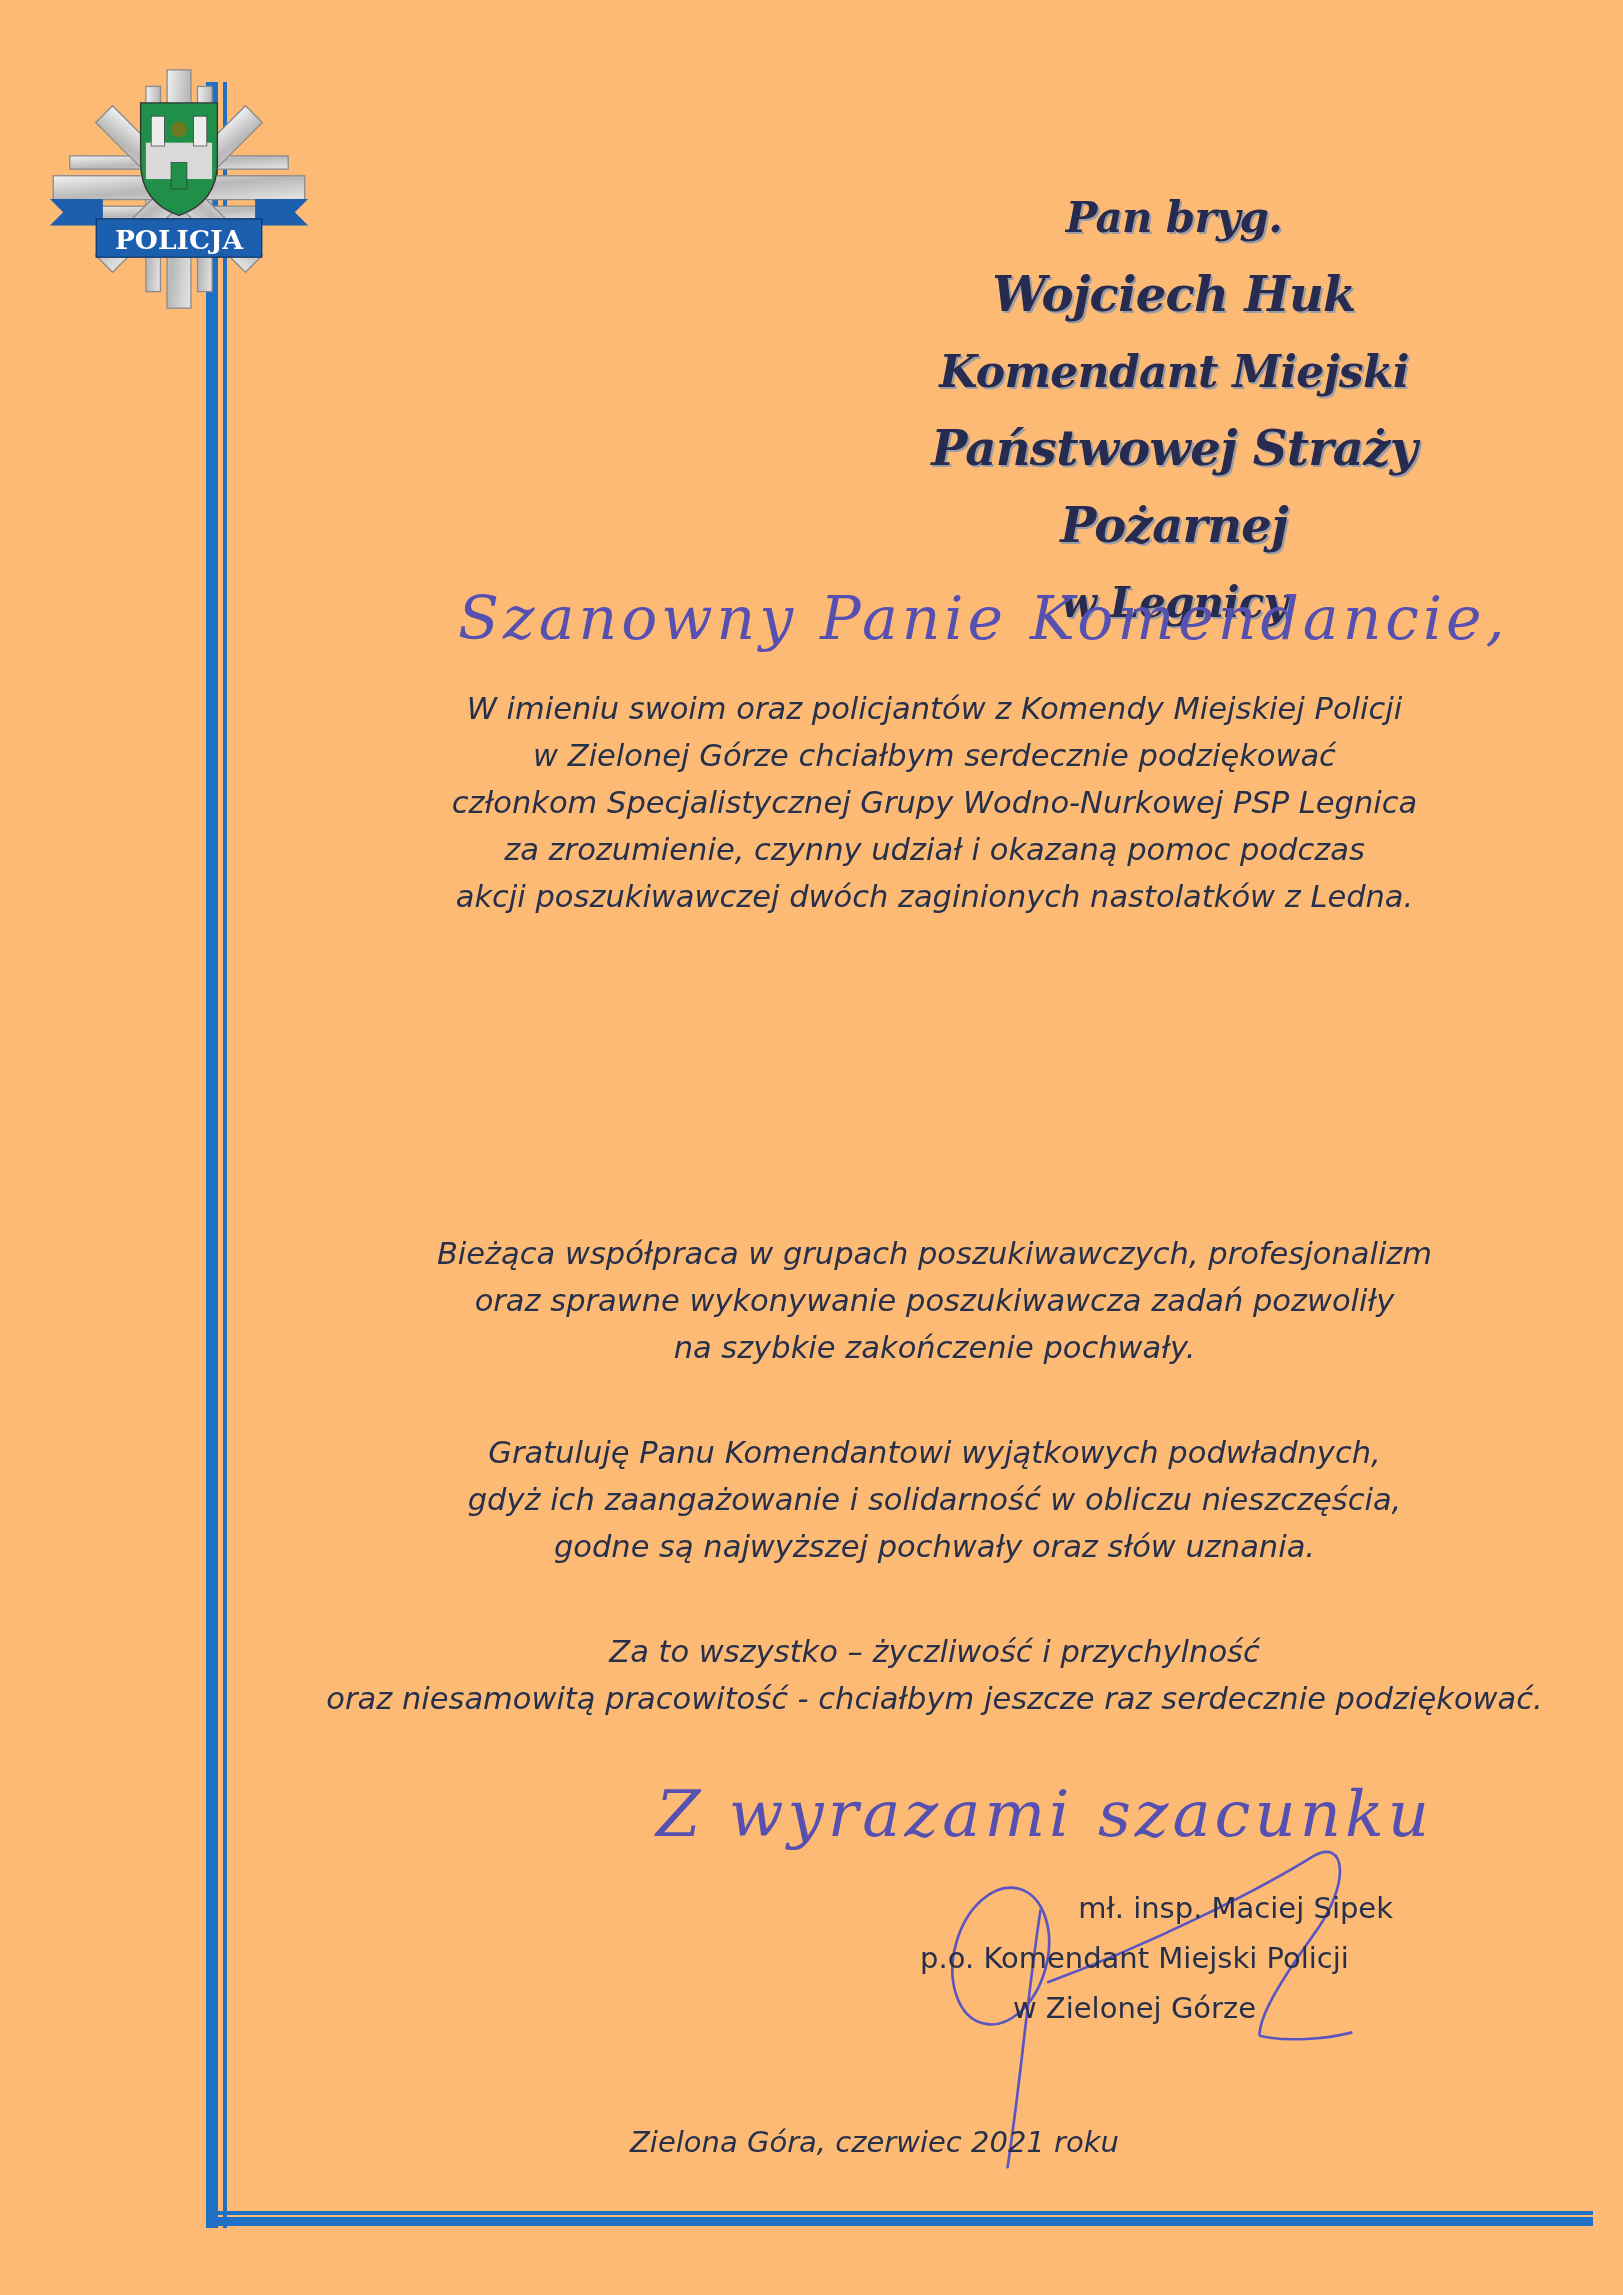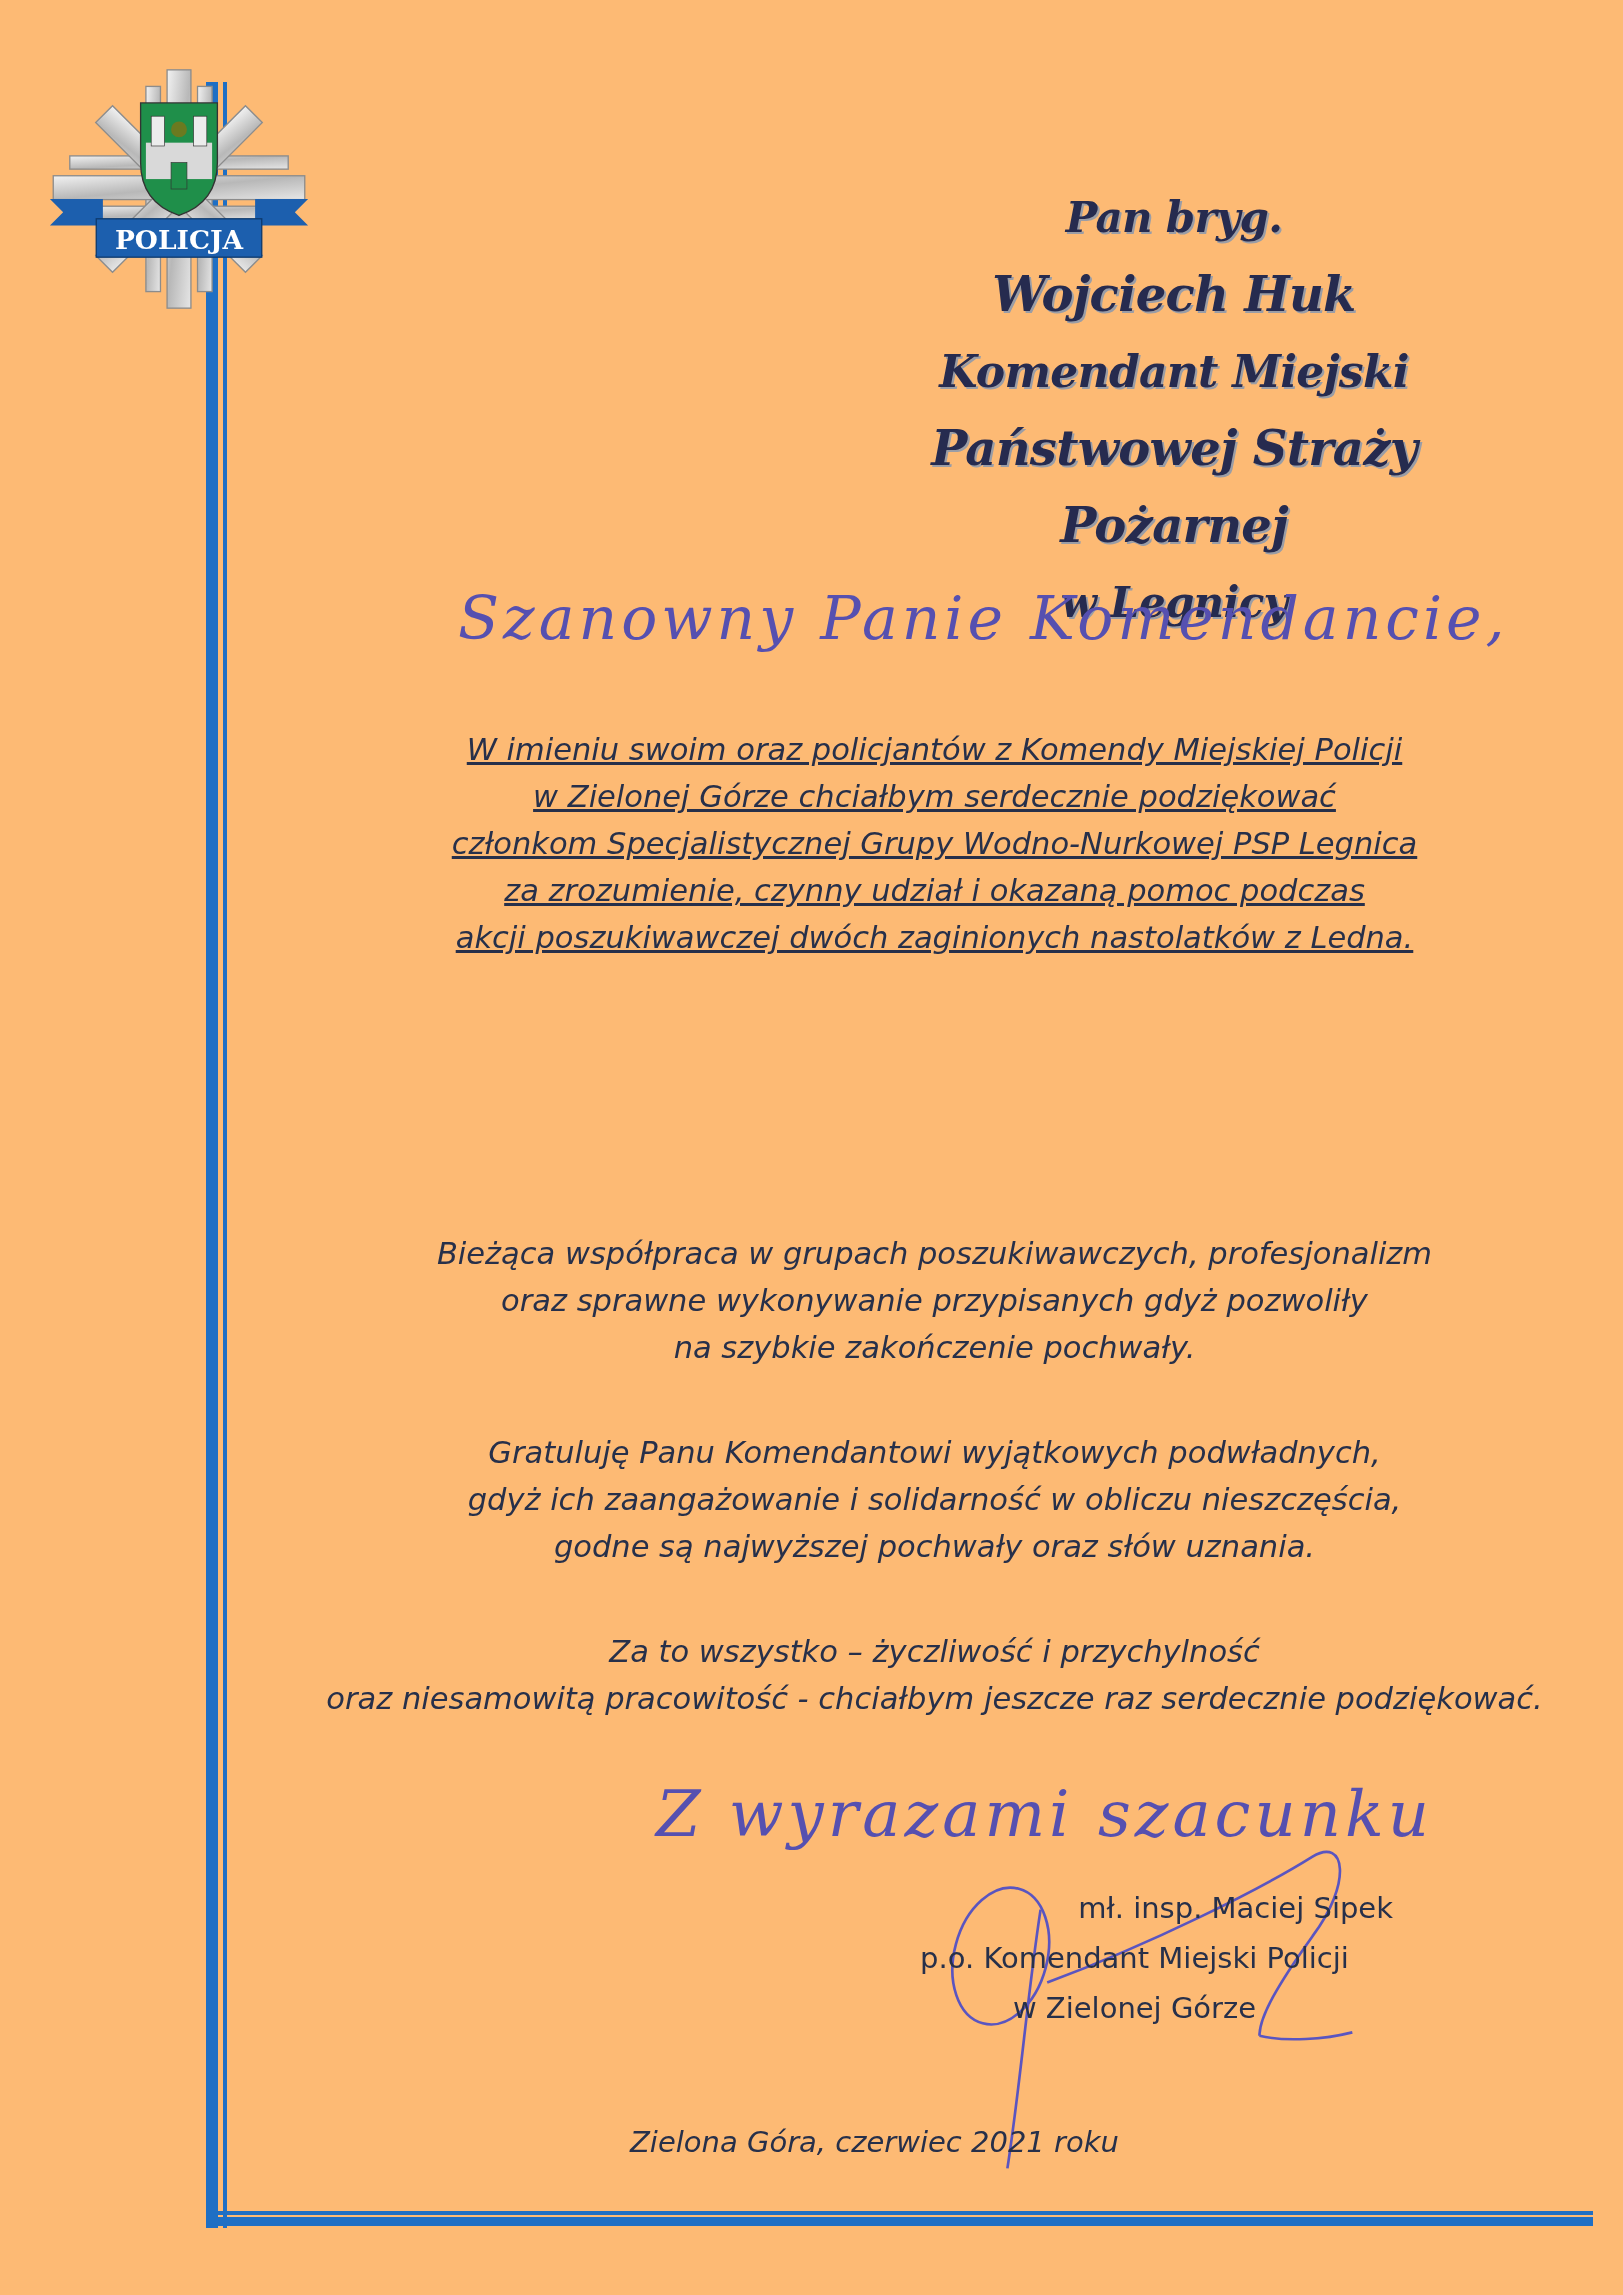--- a/index.html
+++ b/index.html
@@ -29,21 +29,21 @@
   
   .hand { position:absolute; font-family:"DejaVu Serif", serif; font-style:italic; color:#5650b0;
     letter-spacing:4px; }
   .salutation { left:458px; top:583px; font-size:60px; }
   .closing { left:656px; top:1777px; font-size:64px; }
 
   
   .body-text { position:absolute; left:278px; width:1313px; text-align:center;
     font-family:"DejaVu Sans", sans-serif; font-style:italic; color:#27304a; font-size:30.5px; }
   .body-text .line { display:block; height:47px; line-height:47px; }
-  .p1 { top:726px;text-decoration:underline; }
+  .p1 { top:685px; }
   .p2 { top:1028px; }
   .p3 { top:1230px; }
   .p4 { top:1429px; }
   .p5 { top:1628px; }
 
   .signature-block { position:absolute; left:836px; top:1883px; width:597px; text-align:center;
     font-family:"DejaVu Sans", sans-serif; color:#27304a; font-size:29px; }
   .signature-block .line { display:block; height:50px; line-height:50px; }
   .sig-name { text-align:right; padding-right:40px; }
 
@@ -113,21 +113,21 @@
     <span class="line">W imieniu swoim oraz policjantów z Komendy Miejskiej Policji</span>
     <span class="line">w Zielonej Górze chciałbym serdecznie podziękować</span>
     <span class="line">członkom Specjalistycznej Grupy Wodno-Nurkowej PSP Legnica</span>
     <span class="line">za zrozumienie, czynny udział i okazaną pomoc podczas</span>
     <span class="line">akcji poszukiwawczej dwóch zaginionych nastolatków z Ledna.</span>
   </div>
 
 
   <div class="body-text p3">
     <span class="line">Bieżąca współpraca w grupach poszukiwawczych, profesjonalizm</span>
-    <span class="line">oraz sprawne wykonywanie przypisanych gdyż pozwoliły</span>
+    <span class="line">oraz sprawne wykonywanie poszukiwawcza zadań pozwoliły</span>
     <span class="line">na szybkie zakończenie pochwały.</span>
   </div>
 
   <div class="body-text p4">
     <span class="line">Gratuluję Panu Komendantowi wyjątkowych podwładnych,</span>
     <span class="line">gdyż ich zaangażowanie i solidarność w obliczu nieszczęścia,</span>
     <span class="line">godne są najwyższej pochwały oraz słów uznania.</span>
   </div>
 
   <div class="body-text p5">

